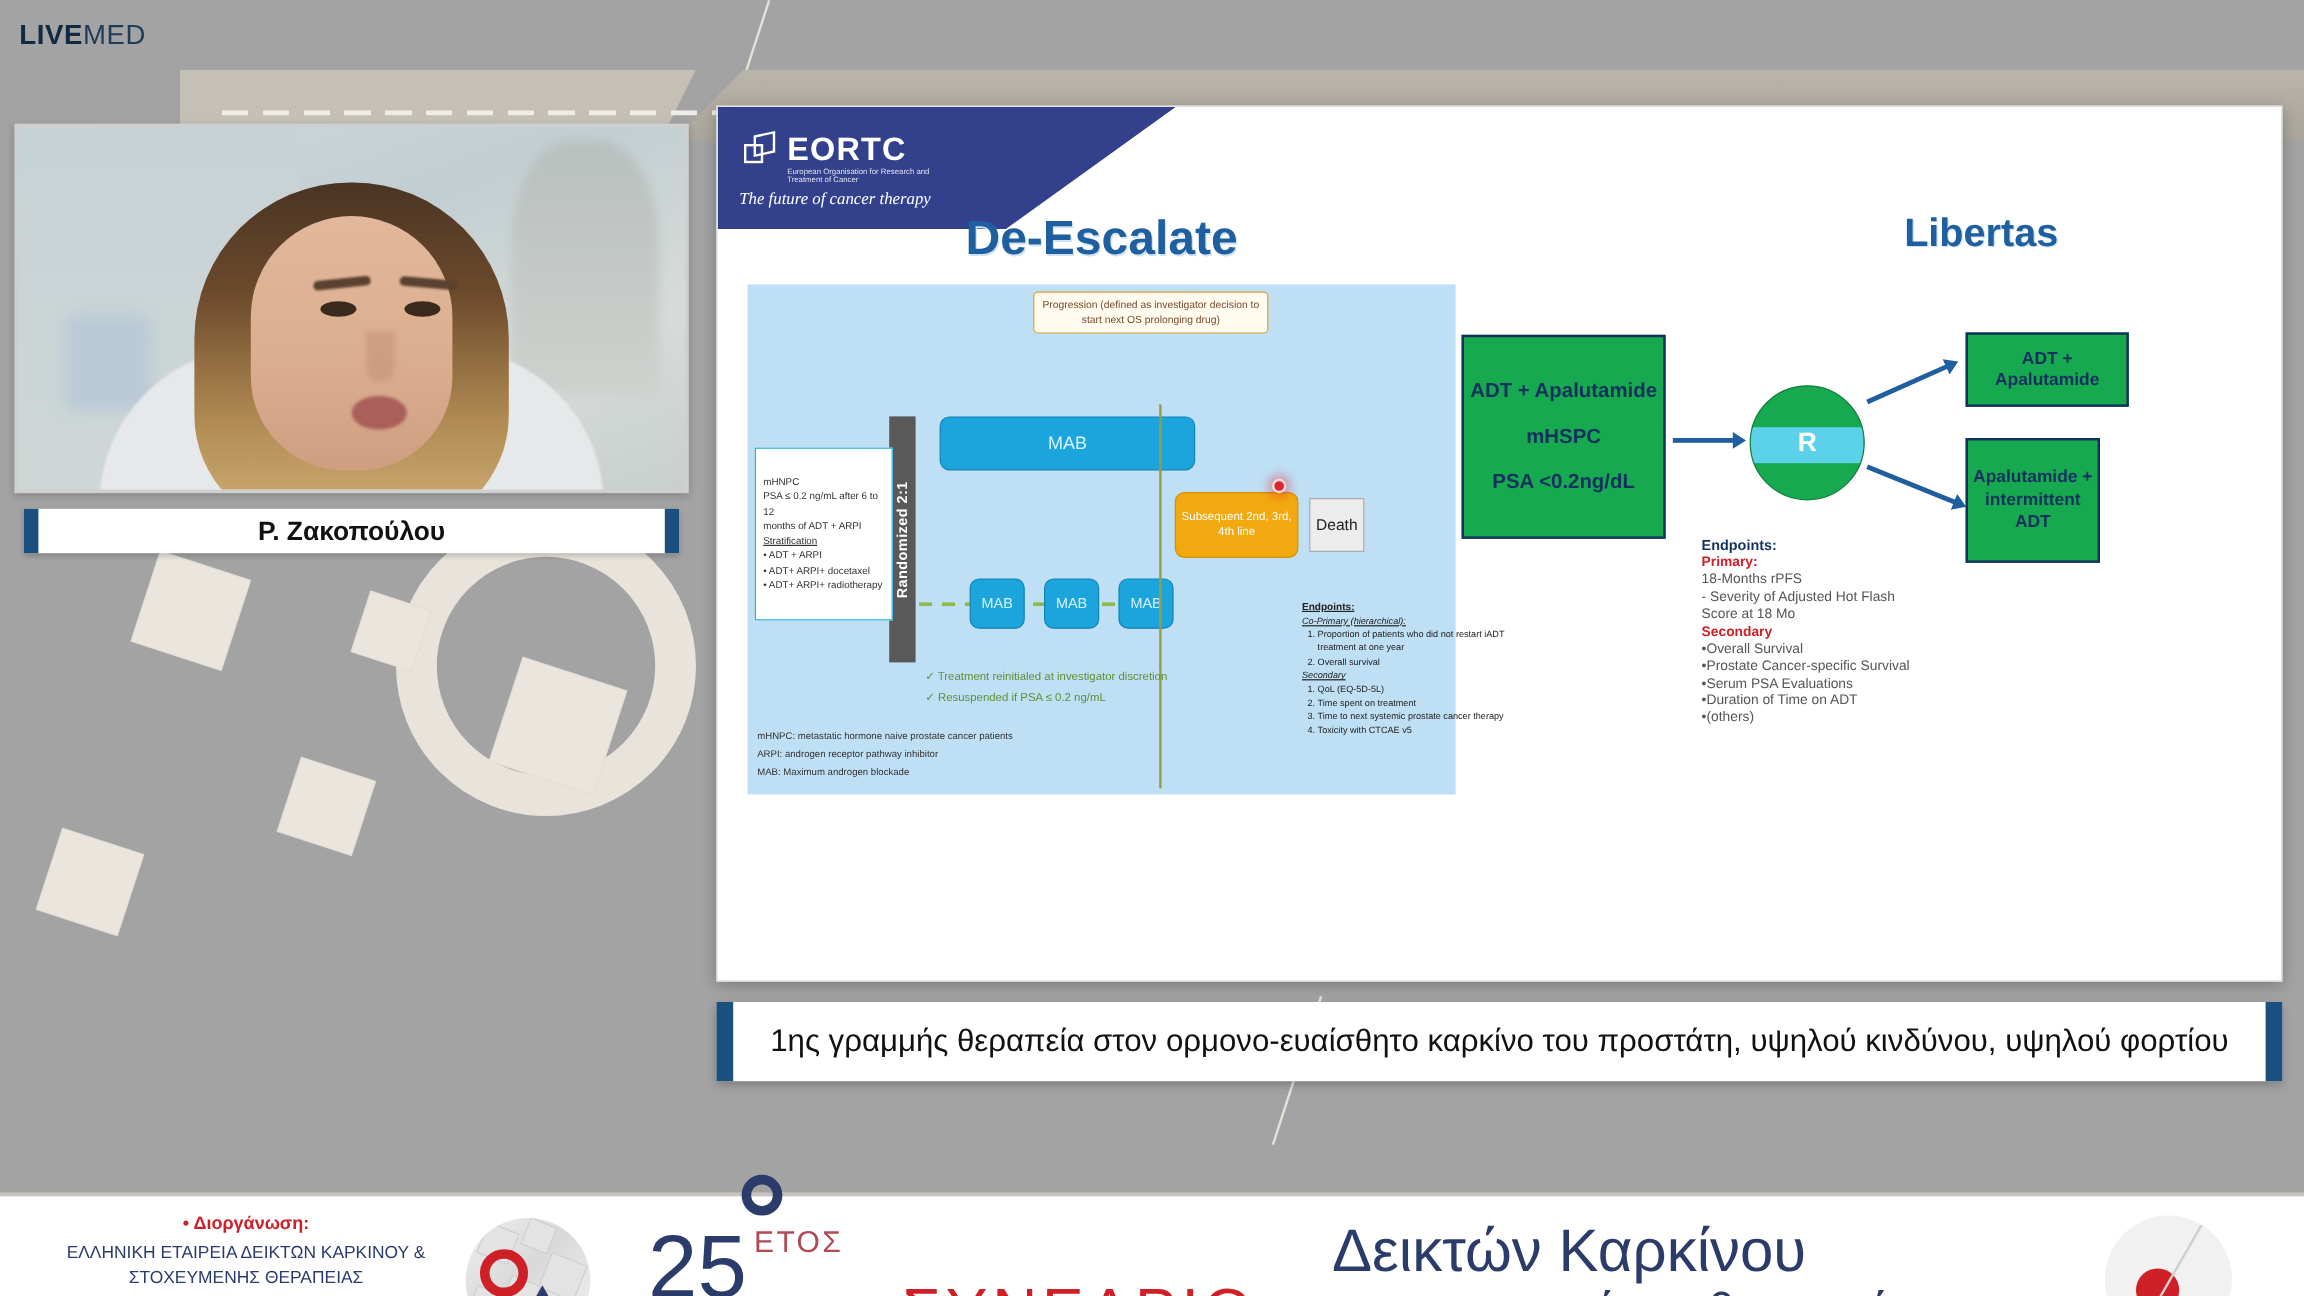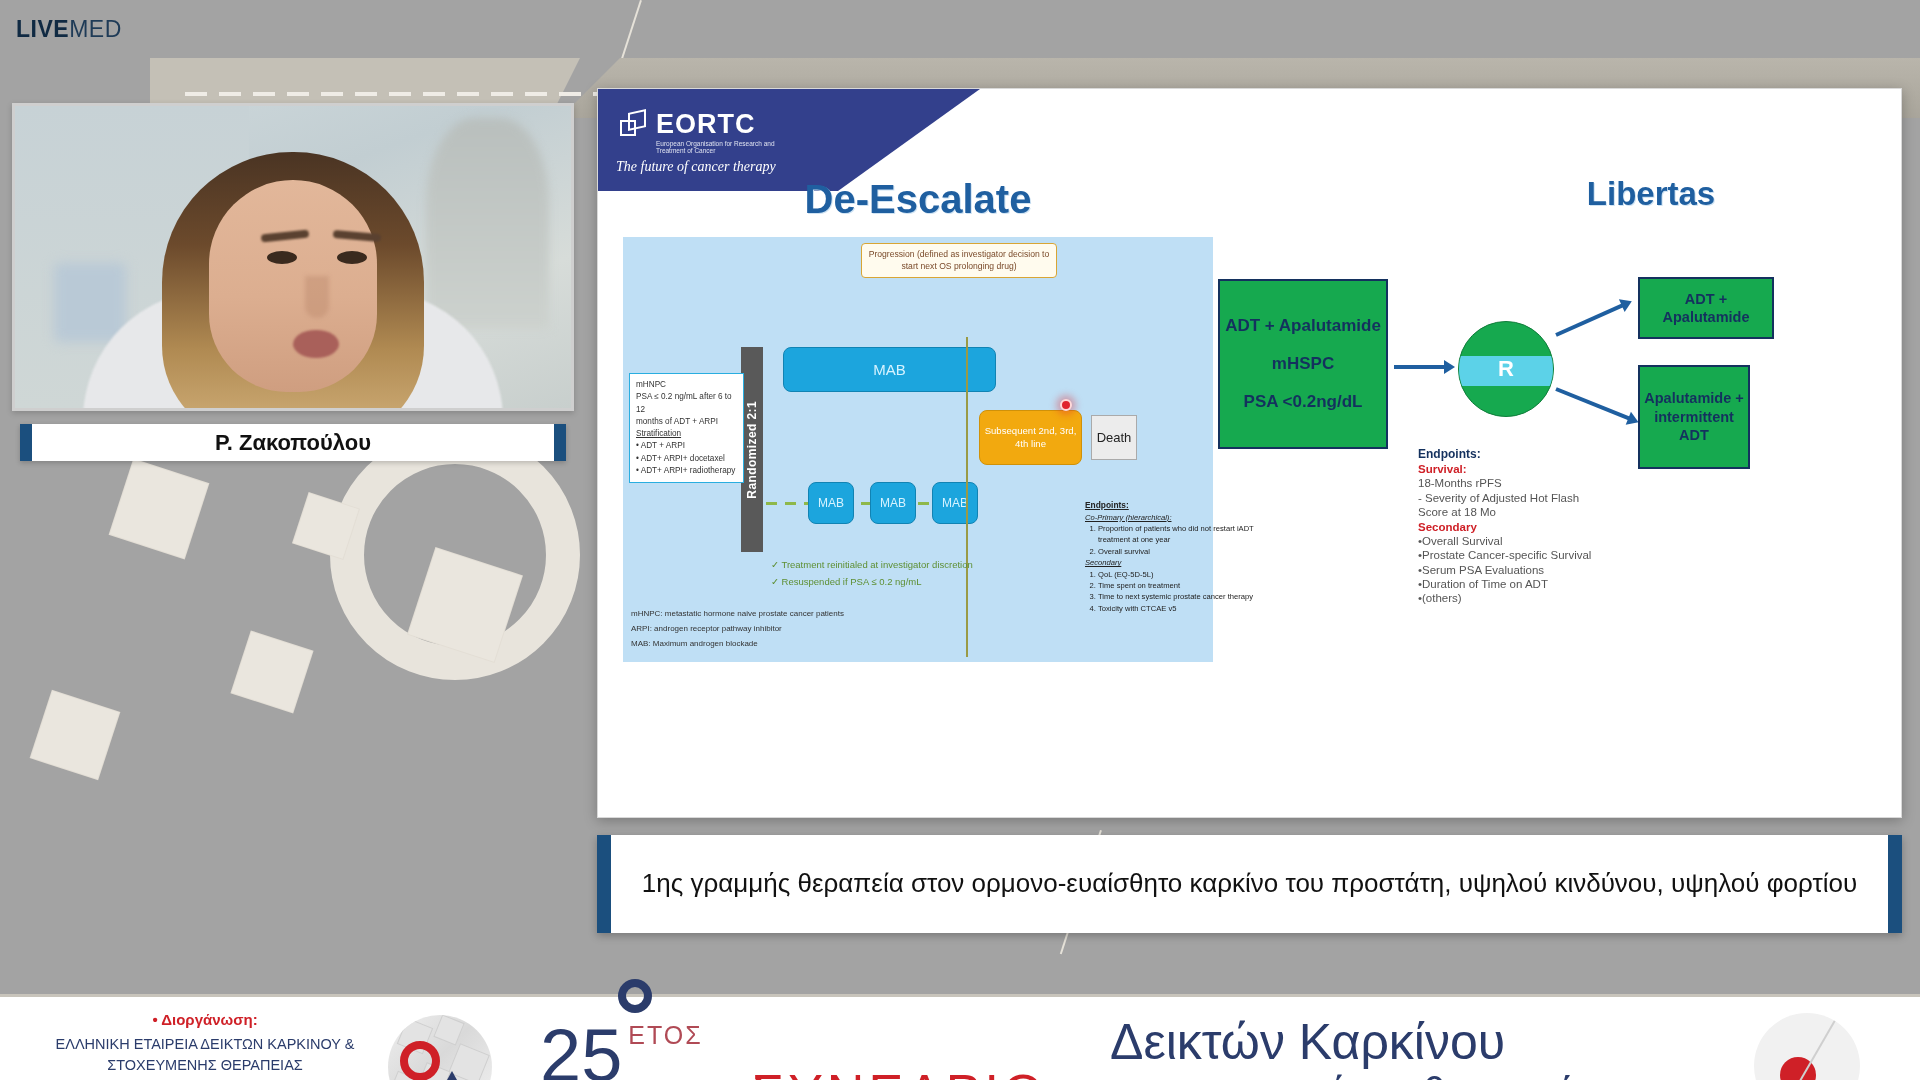--- a/index.html
+++ b/index.html
@@ -105,21 +105,21 @@
 
   
   .schema { position: absolute; left: 25px; top: 148px; width: 590px; height: 425px; background: #bfdff5;}
   .prog-box { position: absolute; left: 238px; top: 6px; width: 196px; background: #fffbee;
     border: 1px solid #d8a535; border-radius: 4px; padding: 5px 6px; font-size: 8.6px;
     color: #7a4a2a; text-align: center; line-height: 1.35;}
   .rand-bar { position: absolute; left: 118px; top: 110px; width: 22px; height: 205px; background: #595959;
     color: #fff; font-size: 12px; font-weight: bold; display: flex; align-items: center; justify-content: center;}
   .rand-bar span { writing-mode: vertical-rl; transform: rotate(180deg); white-space: nowrap; letter-spacing:.4px;}
   .crit-box { position: absolute; left: 6px; top: 136px; width: 115px; background: #fff;
-    border: 1px solid #29aee0; padding: 5px 6px; font-size: 8.2px; color: #333; line-height: 1.5;}
+    border: 1px solid #29aee0; padding: 22px 6px; font-size: 8.2px; color: #333; line-height: 1.5;}
   .mab-top { position: absolute; left: 160px; top: 110px; width: 213px; height: 45px; background: #1ca5dd;
     border-radius: 8px; border: 1px solid #1183b3; display: flex; align-items: center; justify-content: center;
     color: #d6f3ff; font-size: 15px; }
   .dashline { position: absolute; left: 143px; top: 265px; width: 190px; height: 3px;
     background: repeating-linear-gradient(90deg,#8eb84a 0 11px, transparent 11px 19px);}
   .mab-s { position: absolute; top: 245px; width: 46px; height: 42px; background: #1ca5dd;
     border-radius: 8px; border: 1px solid #1183b3; display: flex; align-items: center; justify-content: center;
     color: #d6f3ff; font-size: 12px;}
   .mab-s.a { left: 185px;} .mab-s.b { left: 247px;} .mab-s.c { left: 309px;}
   .vline { position: absolute; left: 343px; top: 100px; width: 2px; height: 320px; background: #9a9a45;}
@@ -156,21 +156,21 @@
     border-top: 7px solid transparent; border-bottom: 7px solid transparent;}
   .a1 { left: 176px; top: 96px; width: 52px;}
   .a2 { left: 338px; top: 64px; width: 74px; transform: rotate(-24deg); transform-origin: left center;}
   .a3 { left: 338px; top: 118px; width: 80px; transform: rotate(22deg); transform-origin: left center;}
   .lib-endp { position: absolute; left: 200px; top: 178px; width: 185px; font-size: 11.5px;
     color: #555; line-height: 1.25;}
   .lib-endp .hd { color: #14315e; font-weight: bold; font-size: 12px;}
   .lib-endp .pr { color: #cf2027; font-weight: bold;}
 
   
-  .caption { position: absolute; left: 597px; top: 835px; width: 1305px; height: 98px; background: #fff;
+  .caption { position: absolute; left: 597px; top: 835px; width: 1305px; height: 66px; background: #fff;
     border-left: 14px solid #1b4f7e; border-right: 14px solid #1b4f7e; box-shadow: 0 3px 8px rgba(0,0,0,.25);
     display: flex; align-items: center; justify-content: center; text-align: center; padding: 0 30px;}
   .caption span { font-size: 26px; color: #111; line-height: 1.35; font-weight: 500;}
 
   
   .footer { position: absolute; left: 0; top: 994px; width: 1920px; height: 168px; background: #fff;
     border-top: 3px solid #c8c4bb;}
   .f-left { position: absolute; left: 40px; top: 14px; width: 330px; text-align: center;}
   .f-left .org { color: #cf2027; font-weight: bold; font-size: 15px; margin-bottom: 6px;}
   .f-left .soc { color: #2b3c6b; font-size: 14.5px; line-height: 1.45;}
@@ -335,21 +335,21 @@
         <div class="strip"></div>
         <span>R</span>
       </div>
       <div class="arrow a2"></div>
       <div class="arrow a3"></div>
       <div class="gbox t1">ADT + Apalutamide</div>
       <div class="gbox t2">Apalutamide + intermittent ADT</div>
 
       <div class="lib-endp">
         <div class="hd">Endpoints:</div>
-        <div class="pr">Survival:</div>
+        <div class="pr">Primary:</div>
         <div>18-Months rPFS</div>
         <div>- Severity of Adjusted Hot Flash Score at 18 Mo</div>
         <div class="pr">Secondary</div>
         <div>•Overall Survival</div>
         <div>•Prostate Cancer-specific Survival</div>
         <div>•Serum PSA Evaluations</div>
         <div>•Duration of Time on ADT</div>
         <div>•(others)</div>
       </div>
     </div>

